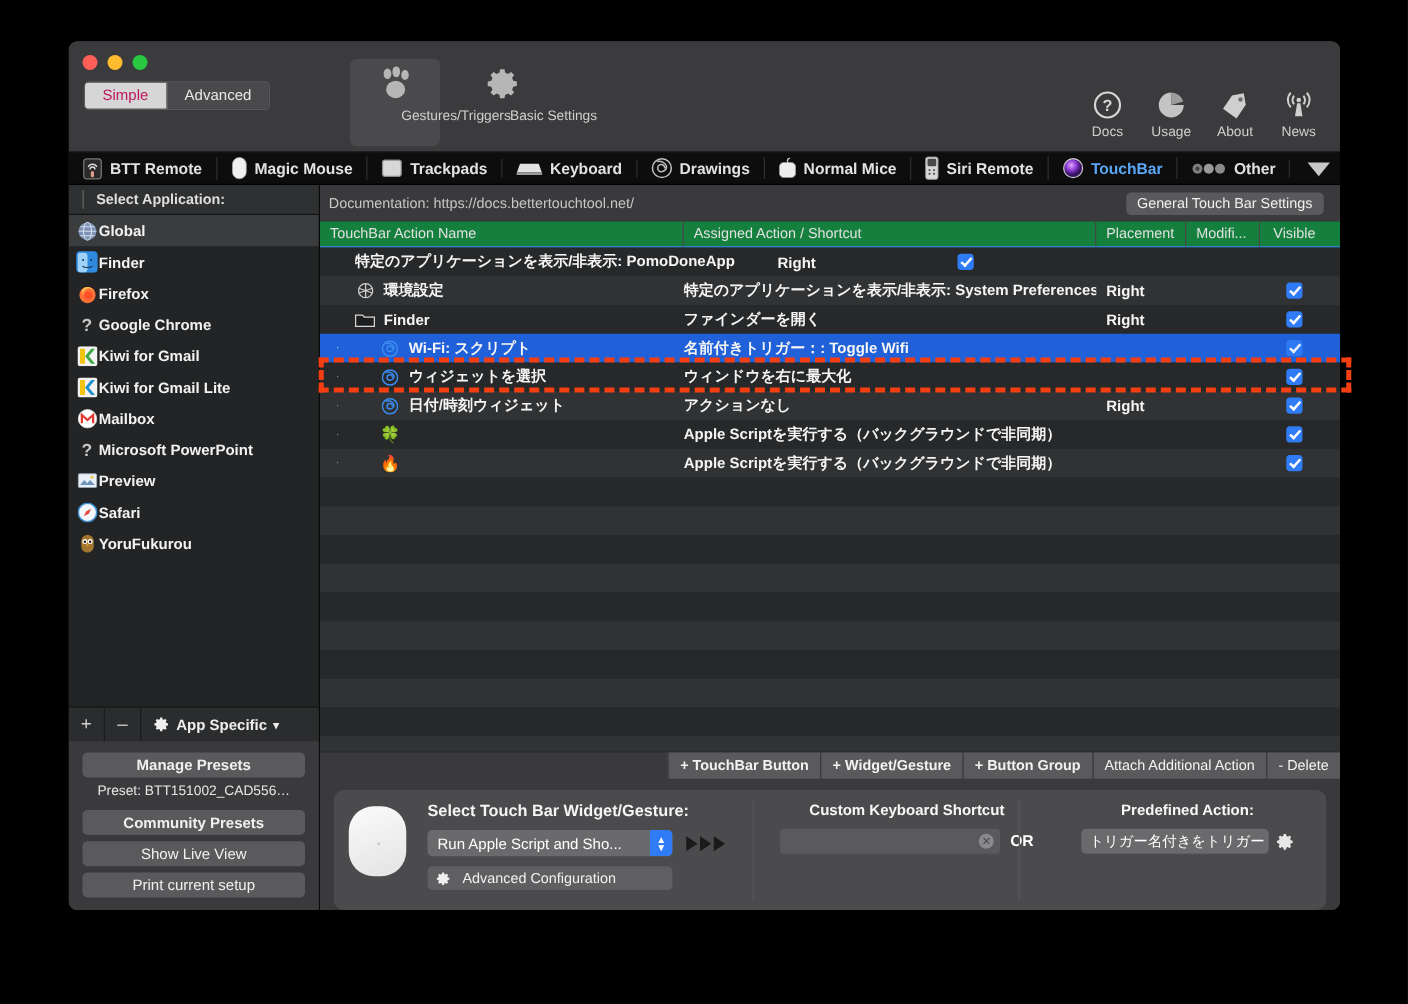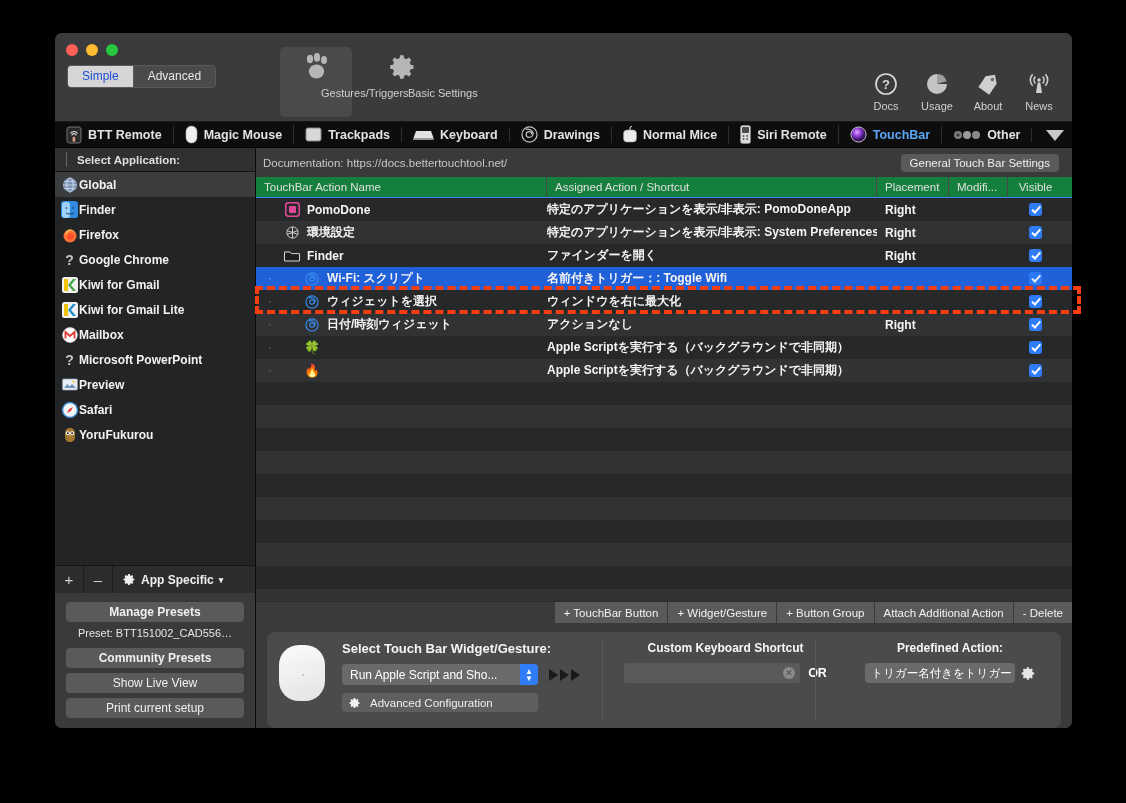--- a/index.html
+++ b/index.html
@@ -37,21 +37,21 @@
     border: 1px solid #5a5a5c;
   }
   .seg {
     padding: 3px 14px 4px;
     font-size: 12px;
     color: #e8e8e8;
     background: #4a4a4c;
     border-right: 1px solid #5a5a5c;
   }
   .seg:last-child { border-right: none; }
-  .seg.active { background: #d6d6d6; color: #1d4ed8; }
+  .seg.active { background: #d6d6d6; color: #be185d; }
 
   .tbitem {
     position: absolute; top: 14px;
     width: 72px; text-align: center; color: #c9c9c9;
   }
   .tbitem.sel { background: #4a4a4c; border-radius: 5px; padding-bottom: 4px; height: 70px; }
   .tbitem .glyph { height: 40px; display: flex; align-items: center; justify-content: center; }
   .tbitem .lbl { font-size: 11px; color: #cfcfcf; white-space: nowrap; padding-left: 41px; }
 
   .toolbar-right { position: absolute; right: 14px; top: 36px; display: flex; gap: 13px; }
@@ -191,21 +191,21 @@
   .actionrow {
     height: 22px; display: flex; justify-content: flex-end;
     background: #3a3a3c; align-items: stretch;
     border-top: 1px solid #2b2b2d;
   }
   .ar-btn {
     display: flex; align-items: center; padding: 0 9px;
     background: #5a5a5c; color: #f2f2f2; font-size: 11.5px;
     border-left: 1px solid #3a3a3c;
   }
-  .ar-btn.b { font-weight: normal; }
+  .ar-btn.b { font-weight: bold; }
 
   
   .detail {
     margin: 9px 11px 0; height: 96px;
     background: #4b4b4d; border-radius: 8px;
     display: flex; align-items: flex-start; padding: 9px 0 0 12px;
     position: relative;
   }
   .dev-shape {
     width: 46px; height: 56px; border-radius: 20px;
@@ -615,29 +615,20 @@
         <div class="thead">
           <div class="th c-name">TouchBar Action Name</div>
           <div class="th c-action">Assigned Action / Shortcut</div>
           <div class="th c-place">Placement</div>
           <div class="th c-mod">Modifi...</div>
           <div class="th c-vis">Visible</div>
         </div>
 
         <div class="trow odd">
           <div class="td c-gut"></div>
-          <div class="td c-name">
-            <span class="ricon">
-              <svg width="15" height="15" viewBox="0 0 15 15">
-                <rect x="0.7" y="0.7" width="13.6" height="13.6" rx="3" fill="none" stroke="#e0499a" stroke-width="1.6"></rect>
-                <rect x="4" y="4" width="7" height="7" rx="1" fill="#e0499a"></rect>
-              </svg>
-            </span>
-            <span>PomoDone</span>
-          </div>
           <div class="td c-action">特定のアプリケーションを表示/非表示: PomoDoneApp</div>
           <div class="td c-place">Right</div>
           <div class="td c-mod"></div>
           <div class="td c-vis">
               <span class="cbx"></span>
             </div>
         </div>
 
         <div class="trow even">
           <div class="td c-gut"></div>

